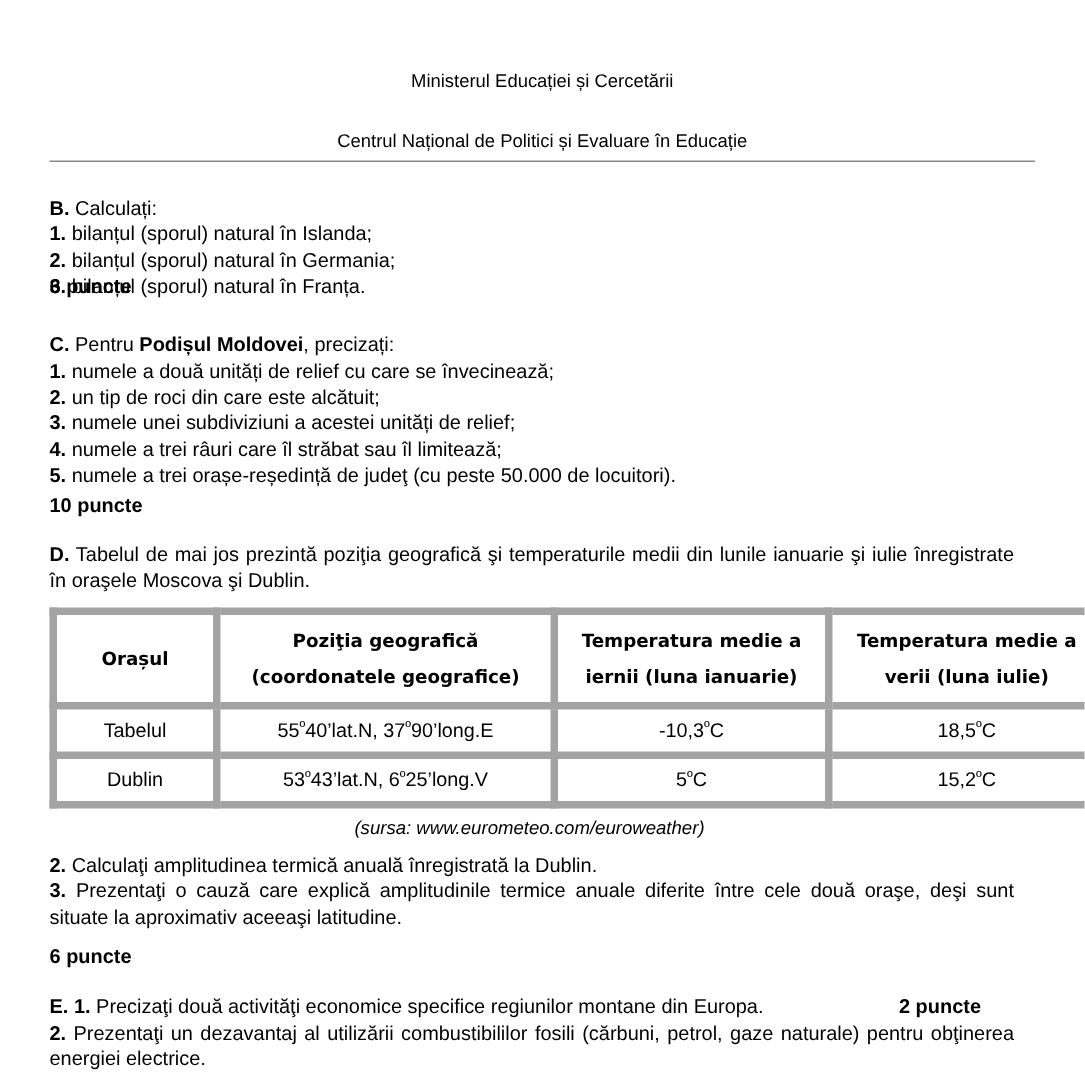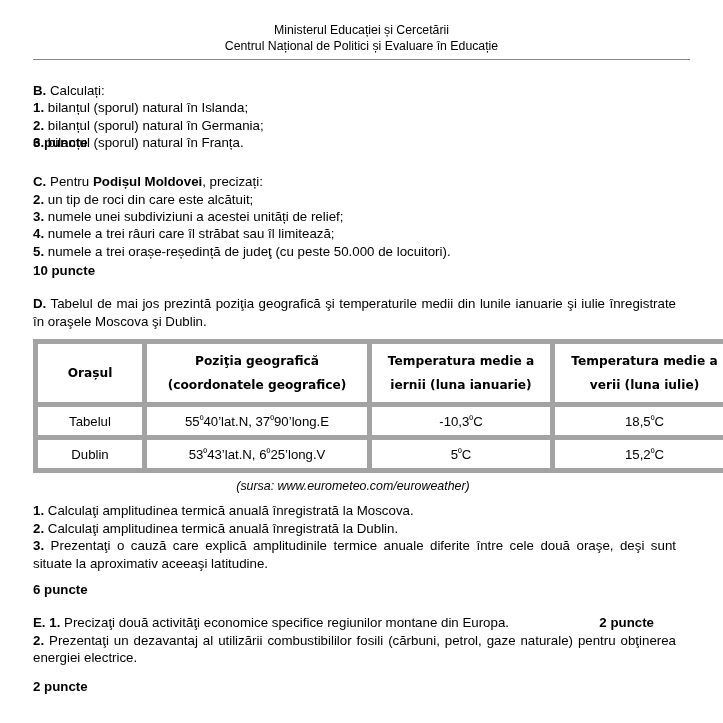--- a/index.html
+++ b/index.html
@@ -24,21 +24,21 @@
     overflow: hidden;
   }
 
   
   .doc-header {
     padding-top: 22px;
     text-align: center;
     font-size: 12.3px;
     line-height: 16px;
   }
-  .doc-header div { white-space: nowrap; }
+  .doc-header div { white-space: nowrap; margin-top: 24px; }
   .header-rule {
     margin: 5px 33px 0 33px;
     border: none;
     border-top: 1px solid #888;
     height: 0;
   }
 
   
   .content {
     padding: 0 47px 0 33px;
@@ -134,20 +134,21 @@
       <div class="line"><b>1.</b><span> bilanțul (sporul) natural în Islanda;</span></div>
       <div class="line"><b>2.</b><span> bilanțul (sporul) natural în Germania;</span></div>
       <div class="line"><b>3.</b><span> bilanțul (sporul) natural în Franța.</span></div>
       <div class="points" style="margin-top:-17.4px">6 puncte</div>
     </div>
 
     <div class="spacer-lg"></div>
 
     <div class="block">
       <div class="line"><b>C.</b><span> Pentru </span><b>Podișul Moldovei</b><span>, precizați:</span></div>
+      <div class="line"><b>1.</b><span> numele a două unități de relief cu care se învecinează;</span></div>
       <div class="line"><b>2.</b><span> un tip de roci din care este alcătuit;</span></div>
       <div class="line"><b>3.</b><span> numele unei subdiviziuni a acestei unități de relief;</span></div>
       <div class="line"><b>4.</b><span> numele a trei râuri care îl străbat sau îl limitează;</span></div>
       <div class="line"><b>5.</b><span> numele a trei orașe-reședință de judeţ (cu peste 50.000 de locuitori).</span></div>
       <div class="points" style="margin-top:2px">10 puncte</div>
     </div>
 
     <div class="spacer-md"></div>
 
     <div class="block">
@@ -188,21 +189,20 @@
             <td><span>5</span><span class="deg">º</span><span>C</span></td>
             <td><span>15,2</span><span class="deg">º</span><span>C</span></td>
           </tr>
         </tbody>
       </table>
 
       <div class="source">(sursa: www.eurometeo.com/euroweather)</div>
 
       <div class="spacer-sm"></div>
 
-      <div class="line"><b>1.</b><span> Calculaţi amplitudinea termică anuală înregistrată la Moscova.</span></div>
       <div class="line"><b>2.</b><span> Calculaţi amplitudinea termică anuală înregistrată la Dublin.</span></div>
       <div class="para"><b>3.</b><span> Prezentaţi o cauză care explică amplitudinile termice anuale diferite între cele două oraşe, deşi sunt situate la aproximativ aceeaşi latitudine.</span></div>
       <div class="points" style="margin-top:9px">6 puncte</div>
     </div>
 
     <div class="spacer-md"></div>
 
     <div class="block">
       <div class="line"><span class="points-inline">2 puncte</span><b>E. 1.</b><span> Precizaţi două activităţi economice specifice regiunilor montane din Europa.</span></div>
       <div class="para"><b>2.</b><span> Prezentaţi un dezavantaj al utilizării combustibililor fosili (cărbuni, petrol, gaze naturale) pentru obţinerea energiei electrice.</span></div>

